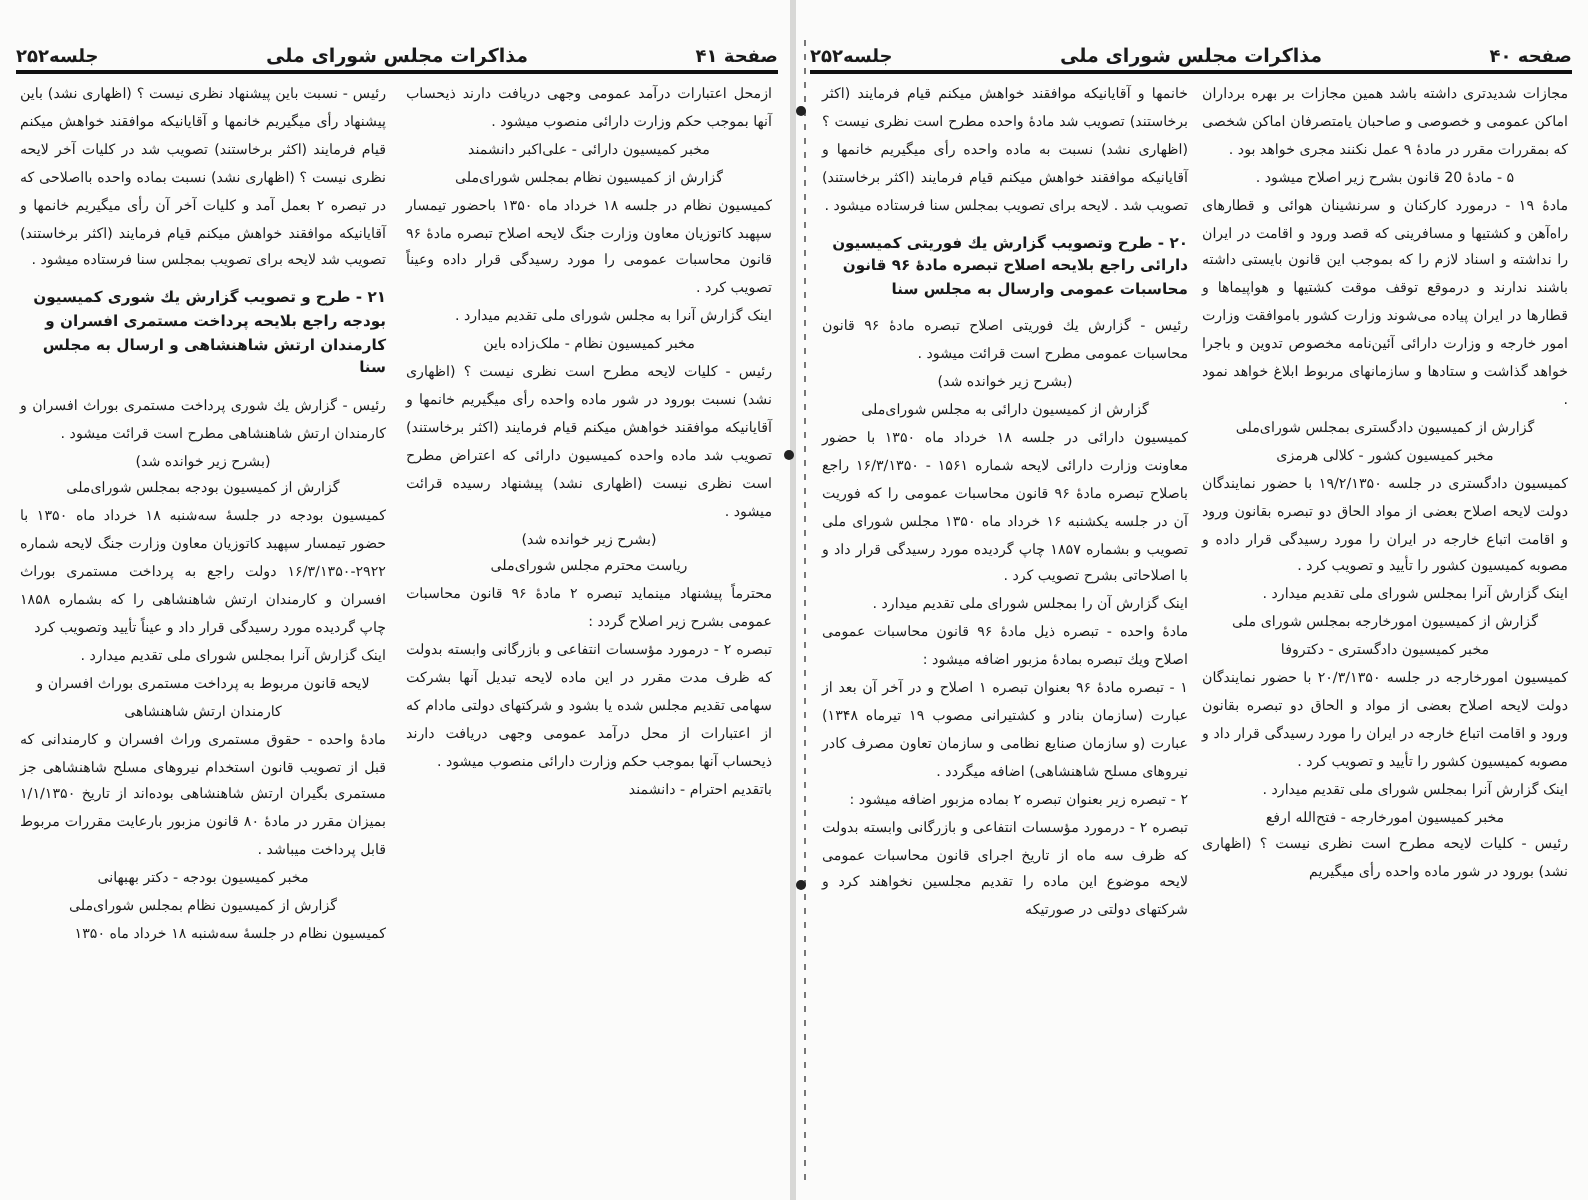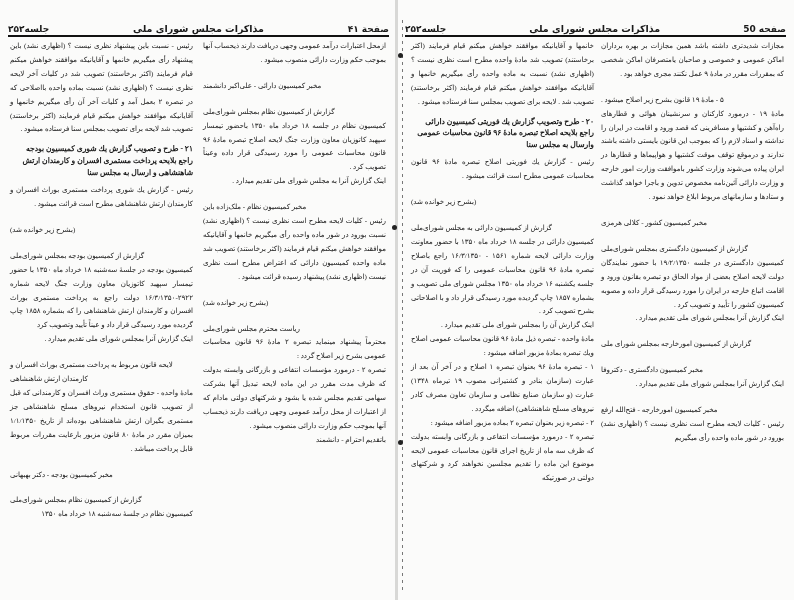--- a/index.html
+++ b/index.html
@@ -12,22 +12,22 @@
   .gutter-line{position:absolute;left:402px;top:20px;width:1px;height:570px;
        background:repeating-linear-gradient(#777 0 3px,transparent 3px 7px);}
   .dot{position:absolute;width:5px;height:5px;border-radius:50%;background:#222;}
   .header{position:absolute;top:20px;left:8px;right:8px;height:14px;direction:rtl;
           display:flex;justify-content:space-between;align-items:flex-end;
           font-size:9px;font-weight:bold;}
   .header .title{font-size:9.5px;}
   .rule{position:absolute;top:35px;left:8px;right:8px;height:2px;background:#111;}
   .col{position:absolute;top:40px;width:183px;direction:rtl;text-align:justify;
        font-size:7.1px;line-height:13.9px;}
-  .col p{margin:0;font-family:Liberation Serif, serif;}
-  .col .c{text-align:left;margin-top:12px;}
+  .col p{margin:0;}
+  .col .c{text-align:center;}
   .col .h{text-align:right;font-weight:bold;font-size:7.6px;line-height:11.6px;margin:6px 0 6px;}
 </style>
 </head>
 <body>
 
 <div class="page left">
   <div class="header">
     <span>صفحة ۴۱</span>
     <span class="title">مذاکرات مجلس شورای ملی</span>
     <span>جلسه۲۵۲</span>
@@ -58,48 +58,49 @@
       <p class="c">(بشرح زیر خوانده شد)</p>
       <p class="c">ریاست محترم مجلس شورای‌ملی</p>
       <p class="">محترماً پیشنهاد مینماید تبصره ۲ مادهٔ ۹۶ قانون محاسبات عمومی بشرح زیر اصلاح گردد :</p>
       <p class="">تبصره ۲ - درمورد مؤسسات انتفاعی و بازرگانی وابسته بدولت که ظرف مدت مقرر در این ماده لایحه تبدیل آنها بشرکت سهامی تقدیم مجلس شده یا بشود و شرکتهای دولتی مادام که از اعتبارات از محل درآمد عمومی وجهی دریافت دارند ذیحساب آنها بموجب حکم وزارت دارائی منصوب میشود .</p>
       <p class="">باتقدیم احترام - دانشمند</p>
     </div>
 </div>
 
 <div class="page right">
   <div class="header">
-    <span>صفحه 50</span>
+    <span>صفحه ۴۰</span>
     <span class="title">مذاکرات مجلس شورای ملی</span>
     <span>جلسه۲۵۲</span>
   </div>
   <div class="rule"></div>
   <div class="col" style="left:14px;">
       <p class="">خانمها و آقایانیکه موافقند خواهش میکنم قیام فرمایند (اکثر برخاستند) تصویب شد مادهٔ واحده مطرح است نظری نیست ؟ (اظهاری نشد) نسبت به ماده واحده رأی میگیریم خانمها و آقایانیکه موافقند خواهش میکنم قیام فرمایند (اکثر برخاستند) تصویب شد . لایحه برای تصویب بمجلس سنا فرستاده میشود .</p>
       <p class="h">۲۰ - طرح وتصویب گزارش یك فوریتی کمیسیون دارائی راجع بلایحه اصلاح تبصره مادهٔ ۹۶ قانون محاسبات عمومی وارسال به مجلس سنا</p>
       <p class="">رئیس - گزارش یك فوریتی اصلاح تبصره مادهٔ ۹۶ قانون محاسبات عمومی مطرح است قرائت میشود .</p>
       <p class="c">(بشرح زیر خوانده شد)</p>
       <p class="c">گزارش از کمیسیون دارائی به مجلس شورای‌ملی</p>
       <p class="">کمیسیون دارائی در جلسه ۱۸ خرداد ماه ۱۳۵۰ با حضور معاونت وزارت دارائی لایحه شماره ۱۵۶۱ - ۱۶/۳/۱۳۵۰ راجع باصلاح تبصره مادهٔ ۹۶ قانون محاسبات عمومی را که فوریت آن در جلسه یکشنبه ۱۶ خرداد ماه ۱۳۵۰ مجلس شورای ملی تصویب و بشماره ۱۸۵۷ چاپ گردیده مورد رسیدگی قرار داد و با اصلاحاتی بشرح تصویب کرد .</p>
       <p class="">اینک گزارش آن را بمجلس شورای ملی تقدیم میدارد .</p>
       <p class="">مادهٔ واحده - تبصره ذیل مادهٔ ۹۶ قانون محاسبات عمومی اصلاح ویك تبصره بمادهٔ مزبور اضافه میشود :</p>
       <p class="">۱ - تبصره مادهٔ ۹۶ بعنوان تبصره ۱ اصلاح و در آخر آن بعد از عبارت (سازمان بنادر و کشتیرانی مصوب ۱۹ تیرماه ۱۳۴۸) عبارت (و سازمان صنایع نظامی و سازمان تعاون مصرف کادر نیروهای مسلح شاهنشاهی) اضافه میگردد .</p>
       <p class="">۲ - تبصره زیر بعنوان تبصره ۲ بماده مزبور اضافه میشود :</p>
       <p class="">تبصره ۲ - درمورد مؤسسات انتفاعی و بازرگانی وابسته بدولت که ظرف سه ماه از تاریخ اجرای قانون محاسبات عمومی لایحه موضوع این ماده را تقدیم مجلسین نخواهند کرد و شرکتهای دولتی در صورتیکه</p>
     </div>
   <div class="col" style="left:204px;">
       <p class="">مجازات شدیدتری داشته باشد همین مجازات بر بهره برداران اماکن عمومی و خصوصی و صاحبان یامتصرفان اماکن شخصی که بمقررات مقرر در مادهٔ ۹ عمل نکنند مجری خواهد بود .</p>
-      <p class="c">۵ - مادهٔ ۱۹ قانون بشرح زیر اصلاح میشود .</p>
+      <p class="c">۵ - مادهٔ 20 قانون بشرح زیر اصلاح میشود .</p>
       <p class="">مادهٔ ۱۹ - درمورد کارکنان و سرنشینان هوائی و قطارهای راه‌آهن و کشتیها و مسافرینی که قصد ورود و اقامت در ایران را نداشته و اسناد لازم را که بموجب این قانون بایستی داشته باشند ندارند و درموقع توقف موقت کشتیها و هواپیماها و قطارها در ایران پیاده می‌شوند وزارت کشور باموافقت وزارت امور خارجه و وزارت دارائی آئین‌نامه مخصوص تدوین و باجرا خواهد گذاشت و ستادها و سازمانهای مربوط ابلاغ خواهد نمود .</p>
+      <p class="c">گزارش از کمیسیون دادگستری بمجلس شورای‌ملی</p>
       <p class="c">مخبر کمیسیون کشور - کلالی هرمزی</p>
-      <p class="c">گزارش از کمیسیون دادگستری بمجلس شورای‌ملی</p>
       <p class="">کمیسیون دادگستری در جلسه ۱۹/۲/۱۳۵۰ با حضور نمایندگان دولت لایحه اصلاح بعضی از مواد الحاق دو تبصره بقانون ورود و اقامت اتباع خارجه در ایران را مورد رسیدگی قرار داده و مصوبه کمیسیون کشور را تأیید و تصویب کرد .</p>
       <p class="">اینک گزارش آنرا بمجلس شورای ملی تقدیم میدارد .</p>
       <p class="c">گزارش از کمیسیون امورخارجه بمجلس شورای ملی</p>
       <p class="c">مخبر کمیسیون دادگستری - دکتروفا</p>
+      <p class="">کمیسیون امورخارجه در جلسه ۲۰/۳/۱۳۵۰ با حضور نمایندگان دولت لایحه اصلاح بعضی از مواد و الحاق دو تبصره بقانون ورود و اقامت اتباع خارجه در ایران را مورد رسیدگی قرار داد و مصوبه کمیسیون کشور را تأیید و تصویب کرد .</p>
       <p class="">اینک گزارش آنرا بمجلس شورای ملی تقدیم میدارد .</p>
       <p class="c">مخبر کمیسیون امورخارجه - فتح‌الله ارفع</p>
       <p class="">رئیس - کلیات لایحه مطرح است نظری نیست ؟ (اظهاری نشد) بورود در شور ماده واحده رأی میگیریم</p>
     </div>
 </div>
 
 <div class="gutter"></div>
 <div class="gutter-line"></div>
 <div class="dot" style="left:398px;top:53px;"></div>
 <div class="dot" style="left:392px;top:225px;"></div>

